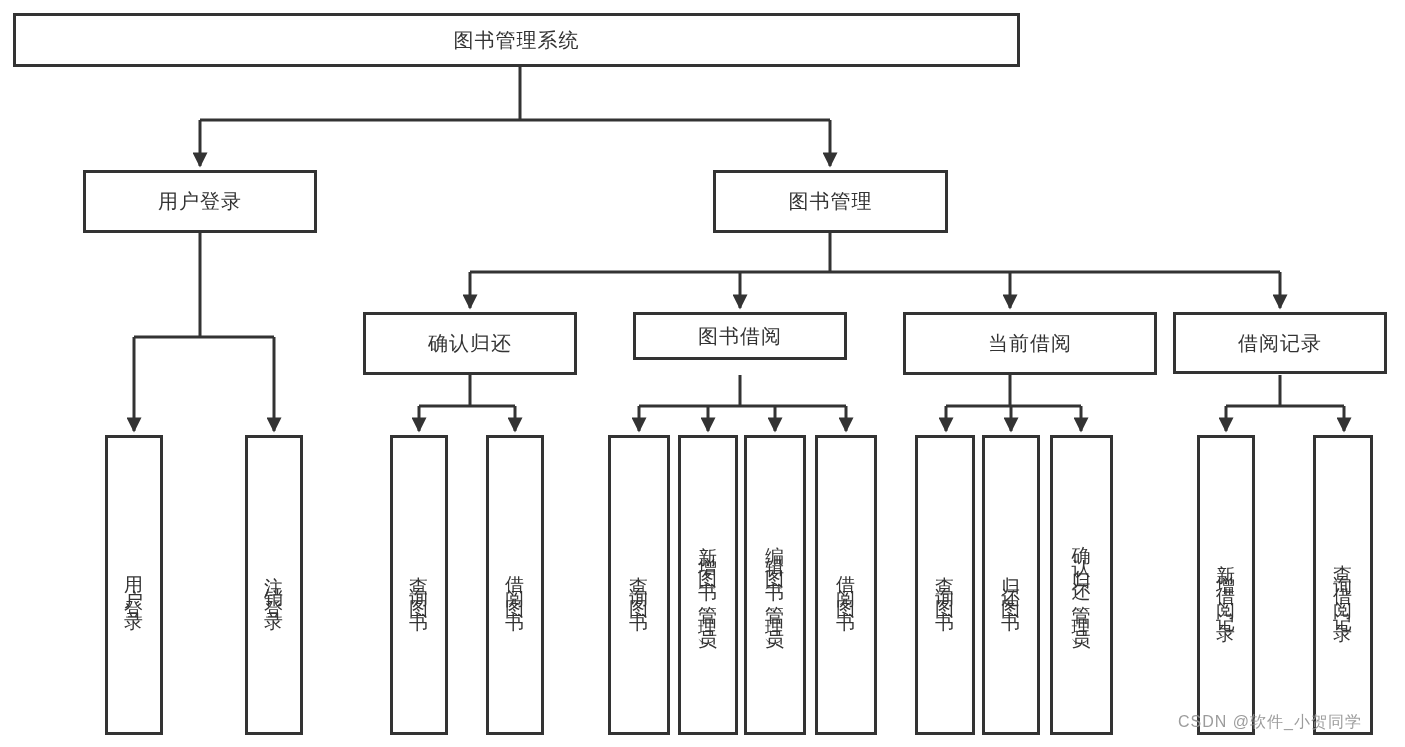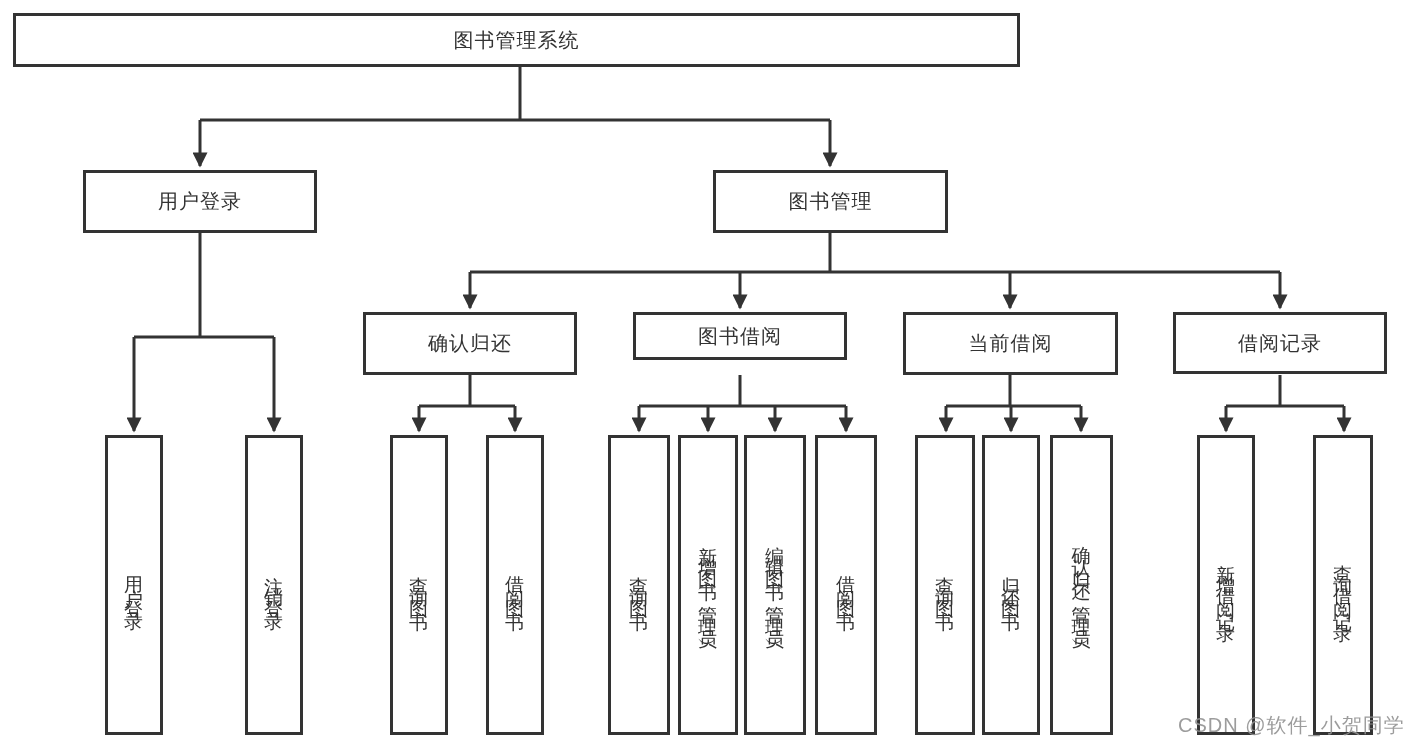--- a/index.html
+++ b/index.html
@@ -34,21 +34,21 @@
     text-orientation: mixed;
     font-size: 19px;
     letter-spacing: 12px;
     line-height: 1;
     white-space: nowrap;
   }
   .watermark {
     position: absolute;
     left: 1178px;
     top: 712px;
-    font-size: 20px;
+    font-size: 16px;
     color: rgba(145,145,145,0.9);
     white-space: nowrap;
     z-index: 3;
     letter-spacing: 1px;
   }
 </style>
 </head>
 <body>
 
 <div id="canvas">
@@ -106,21 +106,21 @@
   <div class="box" style="left:713px;top:170px;width:235px;height:63px">
     <span class="hlabel">图书管理</span>
   </div>
 
   <div class="box" style="left:363px;top:312px;width:214px;height:63px">
     <span class="hlabel">确认归还</span>
   </div>
   <div class="box" style="left:633px;top:312px;width:214px;height:48px">
     <span class="hlabel">图书借阅</span>
   </div>
-  <div class="box" style="left:903px;top:312px;width:215px;height:63px">
+  <div class="box" style="left:903px;top:312px;width:254px;height:63px">
     <span class="hlabel">当前借阅</span>
   </div>
   <div class="box" style="left:1173px;top:312px;width:214px;height:62px">
     <span class="hlabel">借阅记录</span>
   </div>
 
   <div class="box vbox" style="left:105px;width:58px">
     <span class="vtext">用户登录</span>
   </div>
   <div class="box vbox" style="left:245px;width:58px">

